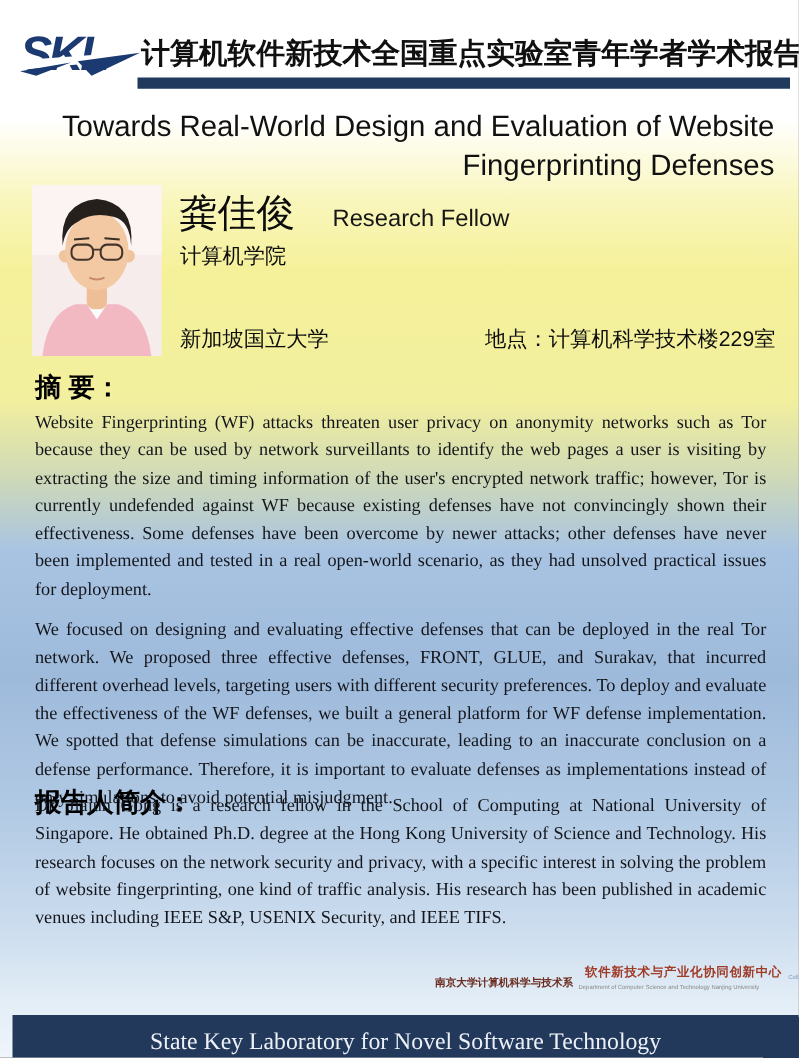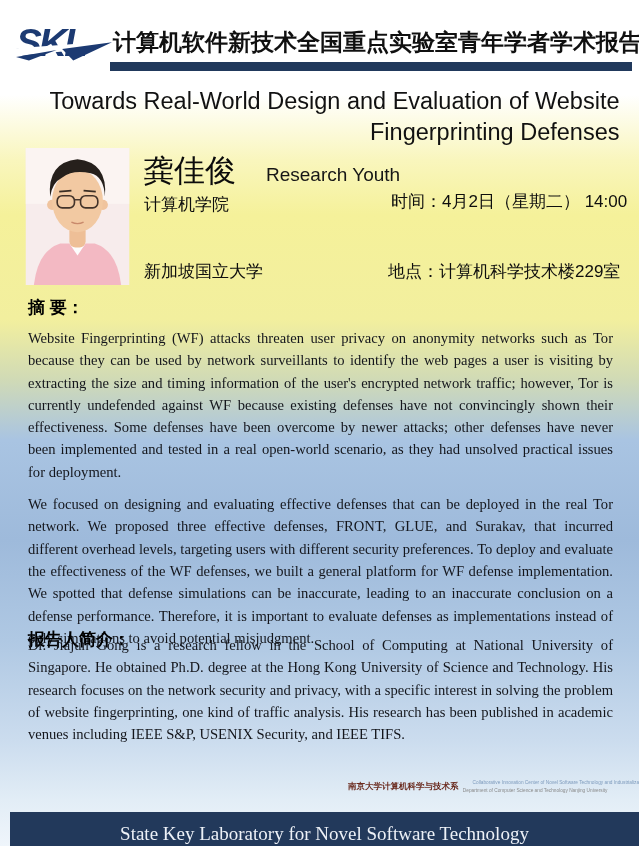--- a/index.html
+++ b/index.html
@@ -29,21 +29,21 @@
   .photo { position:absolute; left:25px; top:148px; width:105px; height:137px; }
   .name-row { position:absolute; left:143px; top:150px; display:flex; align-items:baseline; gap:30px; }
   .speaker-name { font-family:"Liberation Serif", serif; font-size:31px; color:#0c0c0c; }
   .speaker-role { font-size:19px; color:#161616; }
   .info { position:absolute; font-size:17px; color:#0e0e0e; white-space:nowrap; }
   .info.school   { left:144px; top:193px; }
   .info.time     { left:391px; top:190px; }
   .info.univ     { left:144px; top:260px; }
   .info.place    { left:388px; top:260px; }
   
-  .sec-heading { position:absolute; left:28px; font-size:17px; font-weight:bold; color:#000; }
+  .sec-heading { position:absolute; left:28px; font-size:21px; font-weight:bold; color:#000; }
   .abstract-heading { top:296px; }
   .bio-heading { top:628px; }
   .body-text {
     position:absolute; left:28px; width:585px;
     font-family:"Liberation Serif", serif; font-size:14.6px; line-height:22.3px;
     color:#14161c; text-align:justify;
   }
   .abstract-text { top:327px; }
   .abstract-text p + p { margin-top:10px; }
   .bio-text { top:610px;margin-top:24px; }
@@ -96,24 +96,23 @@
     <rect x="31" y="47" width="17" height="12" rx="5" fill="none" stroke="#43332a" stroke-width="1.6"></rect>
     <rect x="54" y="47" width="17" height="12" rx="5" fill="none" stroke="#43332a" stroke-width="1.6"></rect>
     <line x1="48" y1="51" x2="54" y2="51" stroke="#43332a" stroke-width="1.4"></line>
     <line x1="33" y1="43" x2="45" y2="42" stroke="#3a2d24" stroke-width="1.6"></line>
     <line x1="57" y1="42" x2="69" y2="43" stroke="#3a2d24" stroke-width="1.6"></line>
     <path d="M45,73 Q51,76 57,73" fill="none" stroke="#c98a6c" stroke-width="1.4"></path>
   </svg>
 
   <div class="name-row">
     <span class="speaker-name">龚佳俊</span>
-    <span class="speaker-role">Research Youth</span>
+    <span class="speaker-role">Research Fellow</span>
   </div>
   <div class="info school">计算机学院</div>
-  <div class="info time">时间：4月2日（星期二） 14:00</div>
   <div class="info univ">新加坡国立大学</div>
   <div class="info place">地点：计算机科学技术楼229室</div>
 
   <div class="sec-heading abstract-heading">摘 要：</div>
   <div class="body-text abstract-text">
     <p>Website Fingerprinting (WF) attacks threaten user privacy on anonymity networks such as Tor because they can be used by network surveillants to identify the web pages a user is visiting by extracting the size and timing information of the user's encrypted network traffic; however, Tor is currently undefended against WF because existing defenses have not convincingly shown their effectiveness. Some defenses have been overcome by newer attacks; other defenses have never been implemented and tested in a real open-world scenario, as they had unsolved practical issues for deployment.</p>
     <p>We focused on designing and evaluating effective defenses that can be deployed in the real Tor network. We proposed three effective defenses, FRONT, GLUE, and Surakav, that incurred different overhead levels, targeting users with different security preferences. To deploy and evaluate the effectiveness of the WF defenses, we built a general platform for WF defense implementation. We spotted that defense simulations can be inaccurate, leading to an inaccurate conclusion on a defense performance. Therefore, it is important to evaluate defenses as implementations instead of only simulations to avoid potential misjudgment.</p>
   </div>
 
   <div class="sec-heading bio-heading">报告人简介：</div>
@@ -131,20 +130,21 @@
   </div>
 
   <div class="logo-block cic-block">
     <svg width="56" height="50" viewBox="0 0 64 50">
       <polygon points="30,1 6,24 30,47 37,40 20,24 37,8" fill="#e29a3c"></polygon>
       <polygon points="34,2 59,13 53,19 28,8" fill="#3a68ae"></polygon>
       <polygon points="52,27 58,21 42,44 36,44" fill="#6aa84f"></polygon>
       <polygon points="41,32 53,16 58,20 45,37" fill="#6aa84f"></polygon>
       <polygon points="31,40 45,21 50,25 36,45" fill="#6aa84f"></polygon>
     </svg>
+    <div class="logo-cn cic-cn">软件新技术与产业化协同创新中心</div>
     <div class="logo-en cic-en">Collaborative Innovation Center of Novel Software Technology and Industrialization</div>
   </div>
 
   <div class="footer-bar">
     <span>State Key Laboratory for Novel Software Technology</span>
   </div>
 
 </div>
 
 </body></html>

